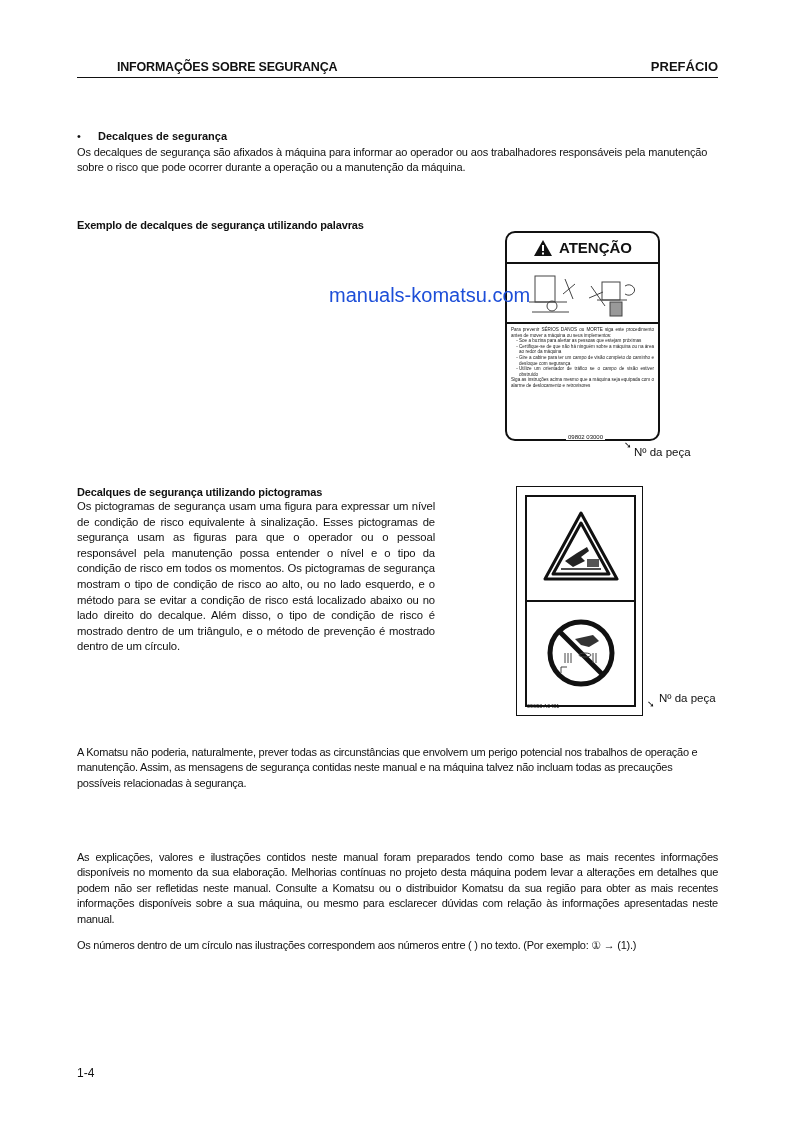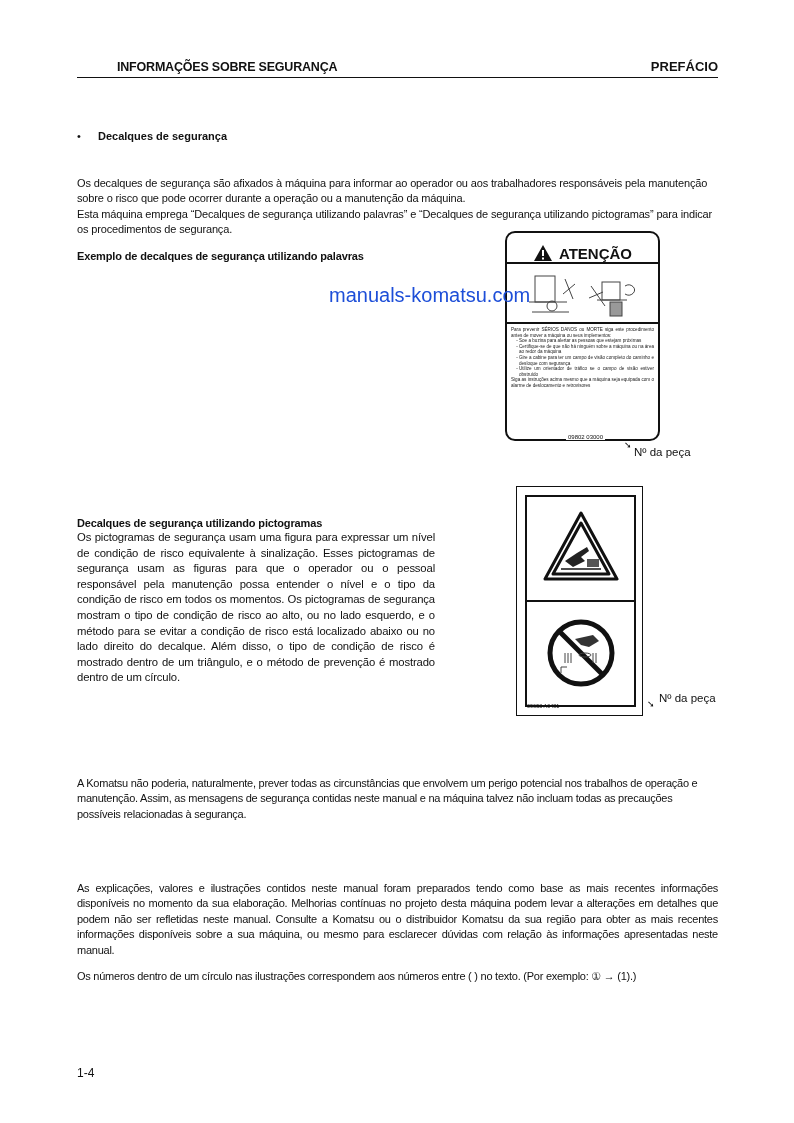--- a/index.html
+++ b/index.html
@@ -8,35 +8,35 @@
       font-family: "Liberation Sans", sans-serif; color: #111;
     }
     .header {
       position: absolute; left: 77px; top: 59px; width: 641px; height: 18px;
       border-bottom: 1.5px solid #111;
       font-family: "Liberation Sans", sans-serif; font-weight: bold; font-size: 12.5px;
     }
     .header .left { position: absolute; left: 0; top: 1px; letter-spacing: -0.2px; padding-left: 40px; }
     .header .right { position: absolute; right: 0; top: 0; font-size: 13px; }
 
-    .para { position: absolute; left: 77px; width: 641px; font-size: 11px; line-height: 15.4px; letter-spacing: -0.15px; margin-top: 31px; }
+    .para { position: absolute; left: 77px; width: 641px; font-size: 11px; line-height: 15.4px; letter-spacing: -0.15px; }
     .para p { margin: 0; }
     .bold { font-weight: bold; }
     .bullet-title { position: absolute; left: 77px; top: 130px; font-size: 11px; font-weight: bold; }
     .bullet-title .dot { display: inline-block; width: 21px; font-weight: normal; }
 
     .justify { text-align: justify; text-align-last: left; }
 
     
     .decal {
       position: absolute; left: 505px; top: 231px; width: 151px; height: 206px;
       border: 2px solid #111; border-radius: 10px; background: #fff;
     }
     .decal-title {
-      height: 29px; border-bottom: 2px solid #111; display: flex; align-items: flex-end; justify-content: center;
+      height: 29px; border-bottom: 2px solid #111; display: flex; align-items: center; justify-content: center;
       font-weight: bold; font-size: 15px; gap: 6px;
     }
     .decal-illus { height: 58px; border-bottom: 2px solid #111; position: relative; }
     .decal-text { padding: 3px 4px; font-size: 4.6px; line-height: 5.6px; color: #222; text-align: justify; }
     .decal-text ul { margin: 0; padding-left: 8px; list-style: "- "; }
     .decal-partno {
       position: absolute; left: 566px; top: 434px; font-size: 6px; background: #fff; padding: 0 2px;
     }
     .partno-label { position: absolute; font-size: 11.5px; }
     .arrow-mark { position: absolute; font-size: 9px; }
@@ -64,21 +64,20 @@
 <div class="header">
   <span class="left">INFORMAÇÕES SOBRE SEGURANÇA</span>
   <span class="right">PREFÁCIO</span>
 </div>
 
 <div class="bullet-title">
   <span class="dot">•</span><span>Decalques de segurança</span>
 </div>
 <div class="para" style="top:145px;">
   <p>Os decalques de segurança são afixados à máquina para informar ao operador ou aos trabalhadores responsáveis pela manutenção sobre o risco que pode ocorrer durante a operação ou a manutenção da máquina.</p>
-  <p>Esta máquina emprega “Decalques de segurança utilizando palavras” e “Decalques de segurança utilizando pictogramas” para indicar os procedimentos de segurança.</p>
 </div>
 
 <div class="para bold" style="top:218px;">Exemplo de decalques de segurança utilizando palavras</div>
 
 <div class="decal">
   <div class="decal-title">
     <svg width="20" height="18" viewBox="0 0 20 18">
       <polygon points="10,1 19,17 1,17" fill="#111"></polygon>
       <rect x="9" y="6" width="2" height="6" fill="#fff"></rect>
       <rect x="9" y="13.5" width="2" height="2" fill="#fff"></rect>

